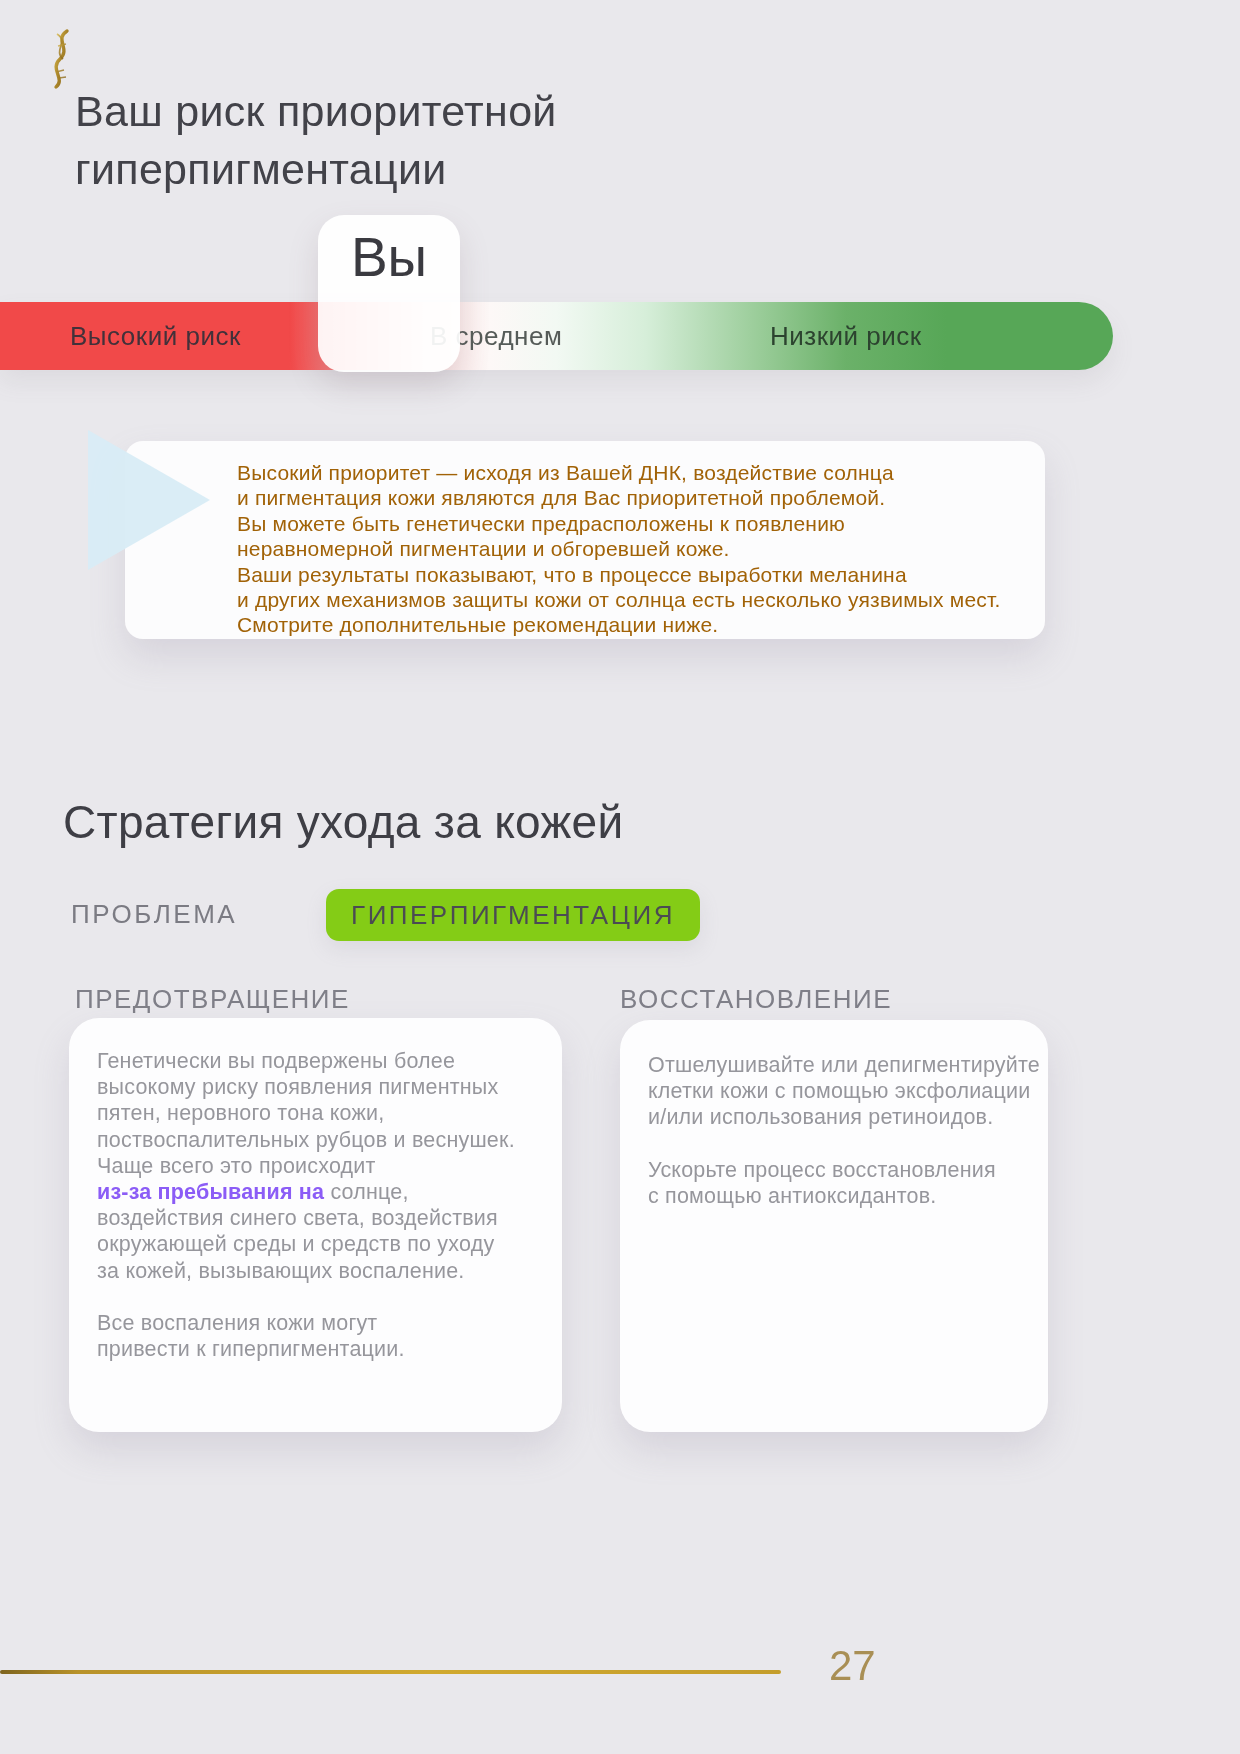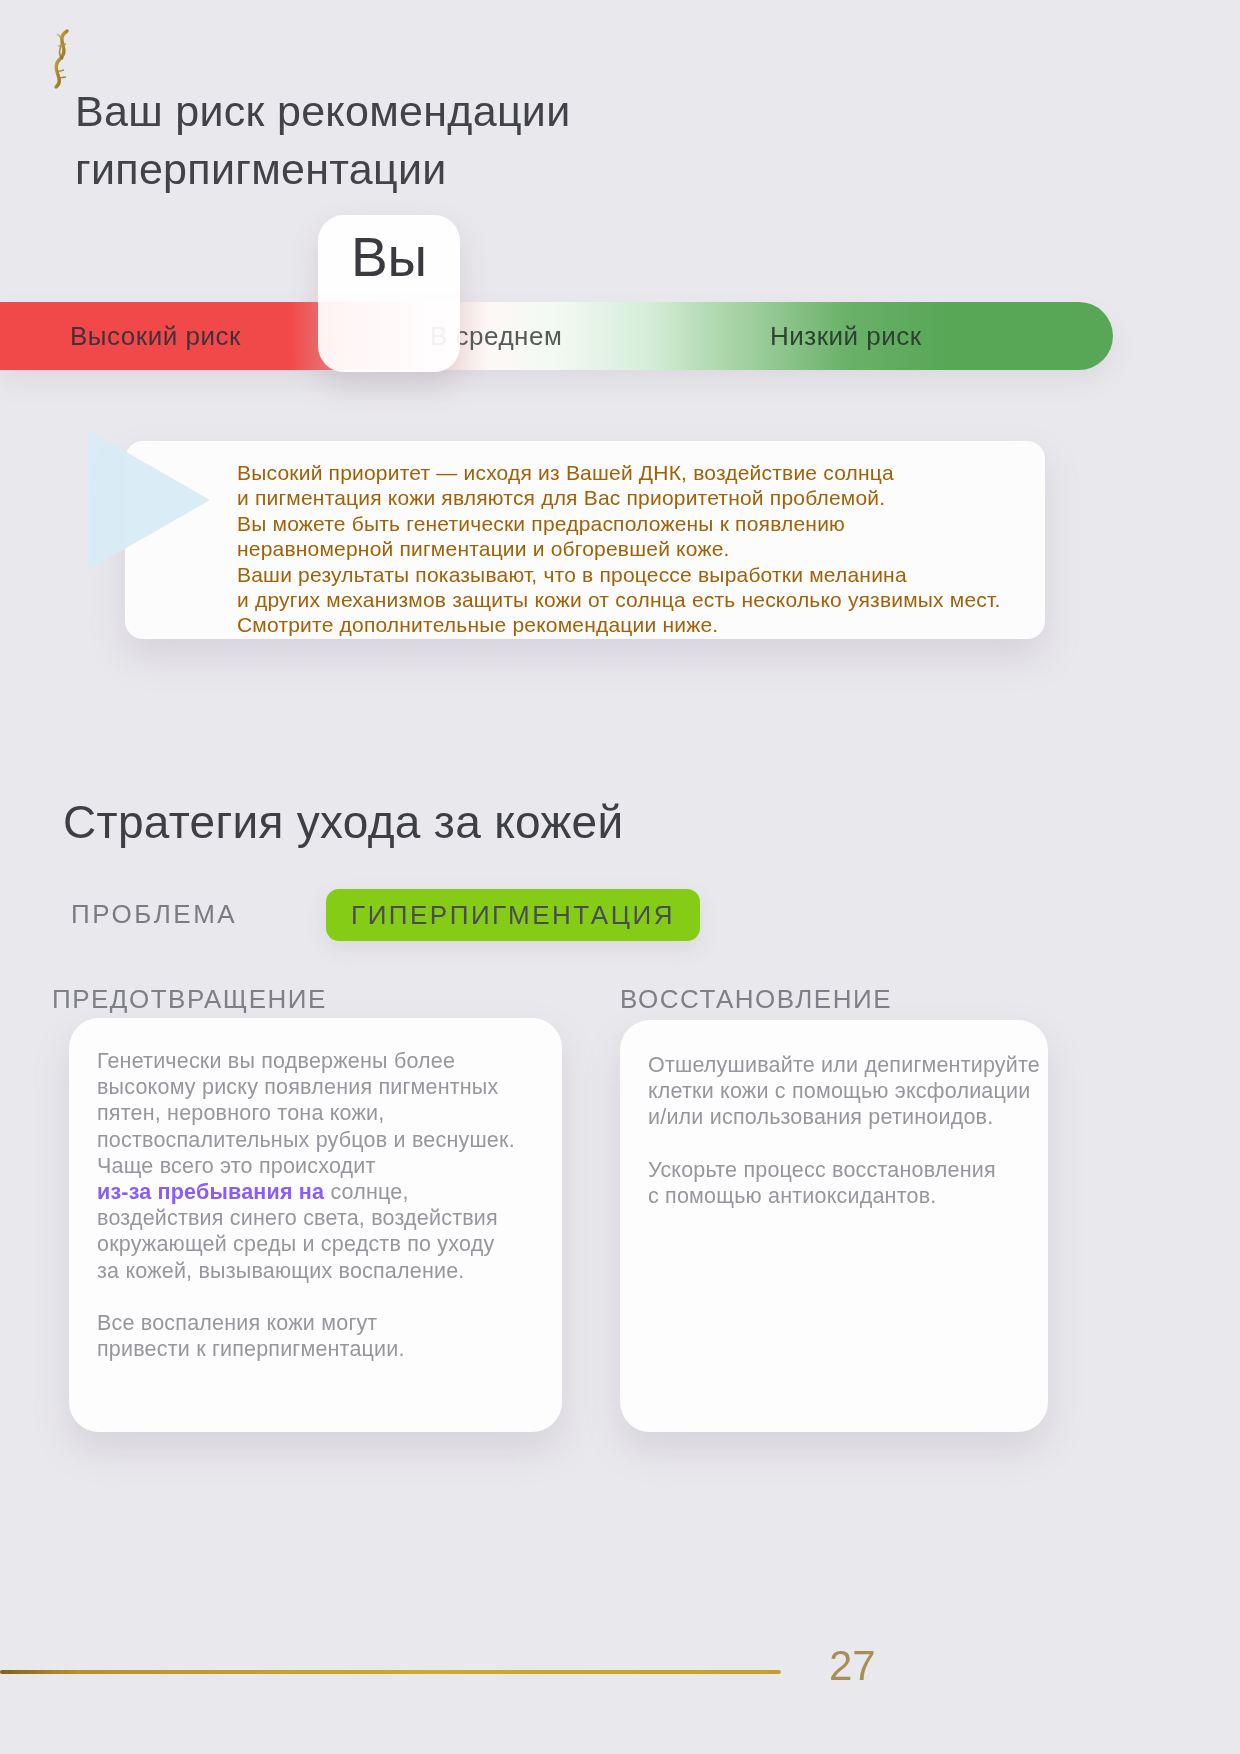--- a/index.html
+++ b/index.html
@@ -42,21 +42,21 @@
   .strategy-heading{position:absolute;left:63px;top:795px;font-size:46px;
     font-weight:300;color:#3e3e45;letter-spacing:.3px;}
   .problem-label{position:absolute;left:71px;top:899px;font-size:26px;
     letter-spacing:2.5px;color:#7b7b83;font-weight:400;}
   .problem-pill{position:absolute;left:326px;top:889px;width:374px;height:52px;
     line-height:52px;background:#84cc16;border-radius:13px;text-align:center;
     font-size:26px;letter-spacing:2.5px;color:#4b4b53;
     box-shadow:0 8px 20px rgba(150,140,160,.16);}
   .col-header{position:absolute;top:984px;font-size:26px;letter-spacing:1.5px;
     color:#7f7f88;font-weight:400;}
-  .col-header.left{left:52px;}
+  .col-header.left{left:75px;}
   .col-header.right{left:620px;}
   .card{position:absolute;background:#fdfdfe;border-radius:30px;
     box-shadow:0 18px 36px rgba(140,130,155,.20);}
   .card.left{left:69px;top:1018px;width:493px;height:414px;}
   .card.right{left:620px;top:1020px;width:428px;height:412px;}
   .card-text{padding:30px 18px 0 28px;font-size:21.5px;line-height:26.2px;
     color:#96969c;letter-spacing:.2px;}
   .card.right .card-text{padding-top:32px;}
   .line{min-height:1em;white-space:nowrap;}
   .strong{font-weight:600;color:#8b5cf6;}
@@ -81,21 +81,21 @@
           <stop offset="1" stop-color="#8a671c"></stop>
         </linearGradient>
       </defs>
       <path d="M21 3 C8 11 25 21 14 31 C3 41 20 51 10 59" stroke="url(#gold)" stroke-width="3.4" fill="none" stroke-linecap="round"></path>
       <path d="M11 6 C23 13 7 23 17 31" stroke="url(#gold)" stroke-width="1.7" fill="none" opacity="0.85"></path>
       <path d="M12 18 L20 16 M10 44 L18 42 M13 50 L20 49" stroke="url(#gold)" stroke-width="1.4" opacity="0.8"></path>
     </svg>
   </div>
 
   <div class="title">
-    <div>Ваш риск рекомендации</div>
+    <div>Ваш риск приоритетной</div>
     <div>гиперпигментации</div>
   </div>
 
   <div class="risk-bar"></div>
   <div class="bar-label high">Высокий риск</div>
   <div class="bar-label mid">В среднем</div>
   <div class="bar-label low">Низкий риск</div>
 
   <div class="marker-card">
     <span class="marker-text">Вы</span>

